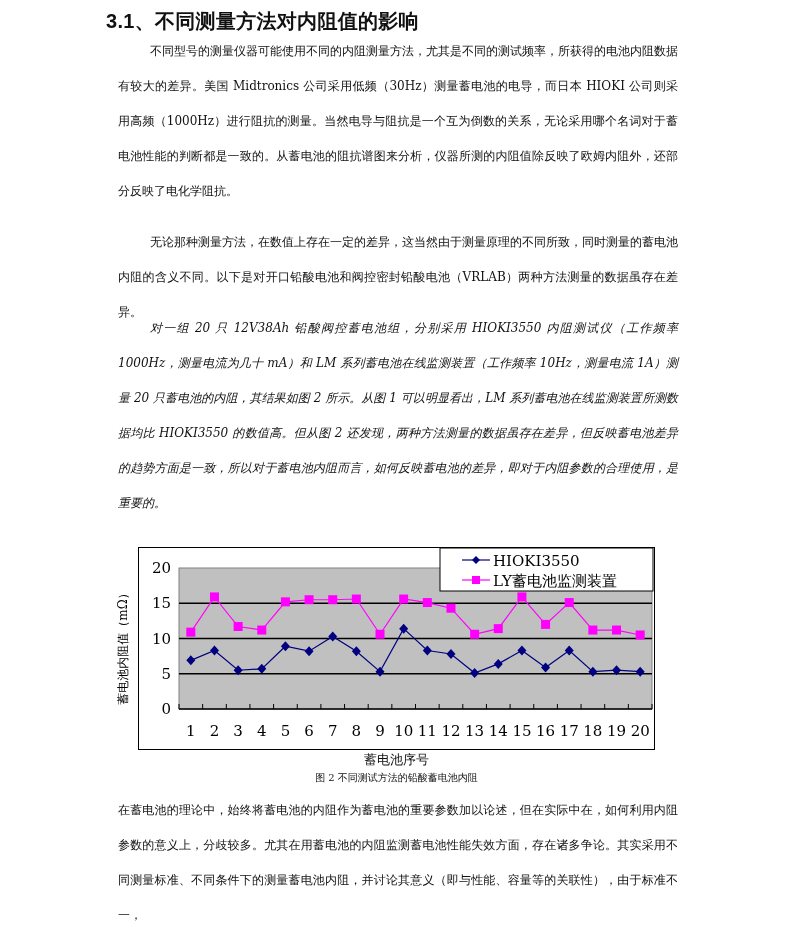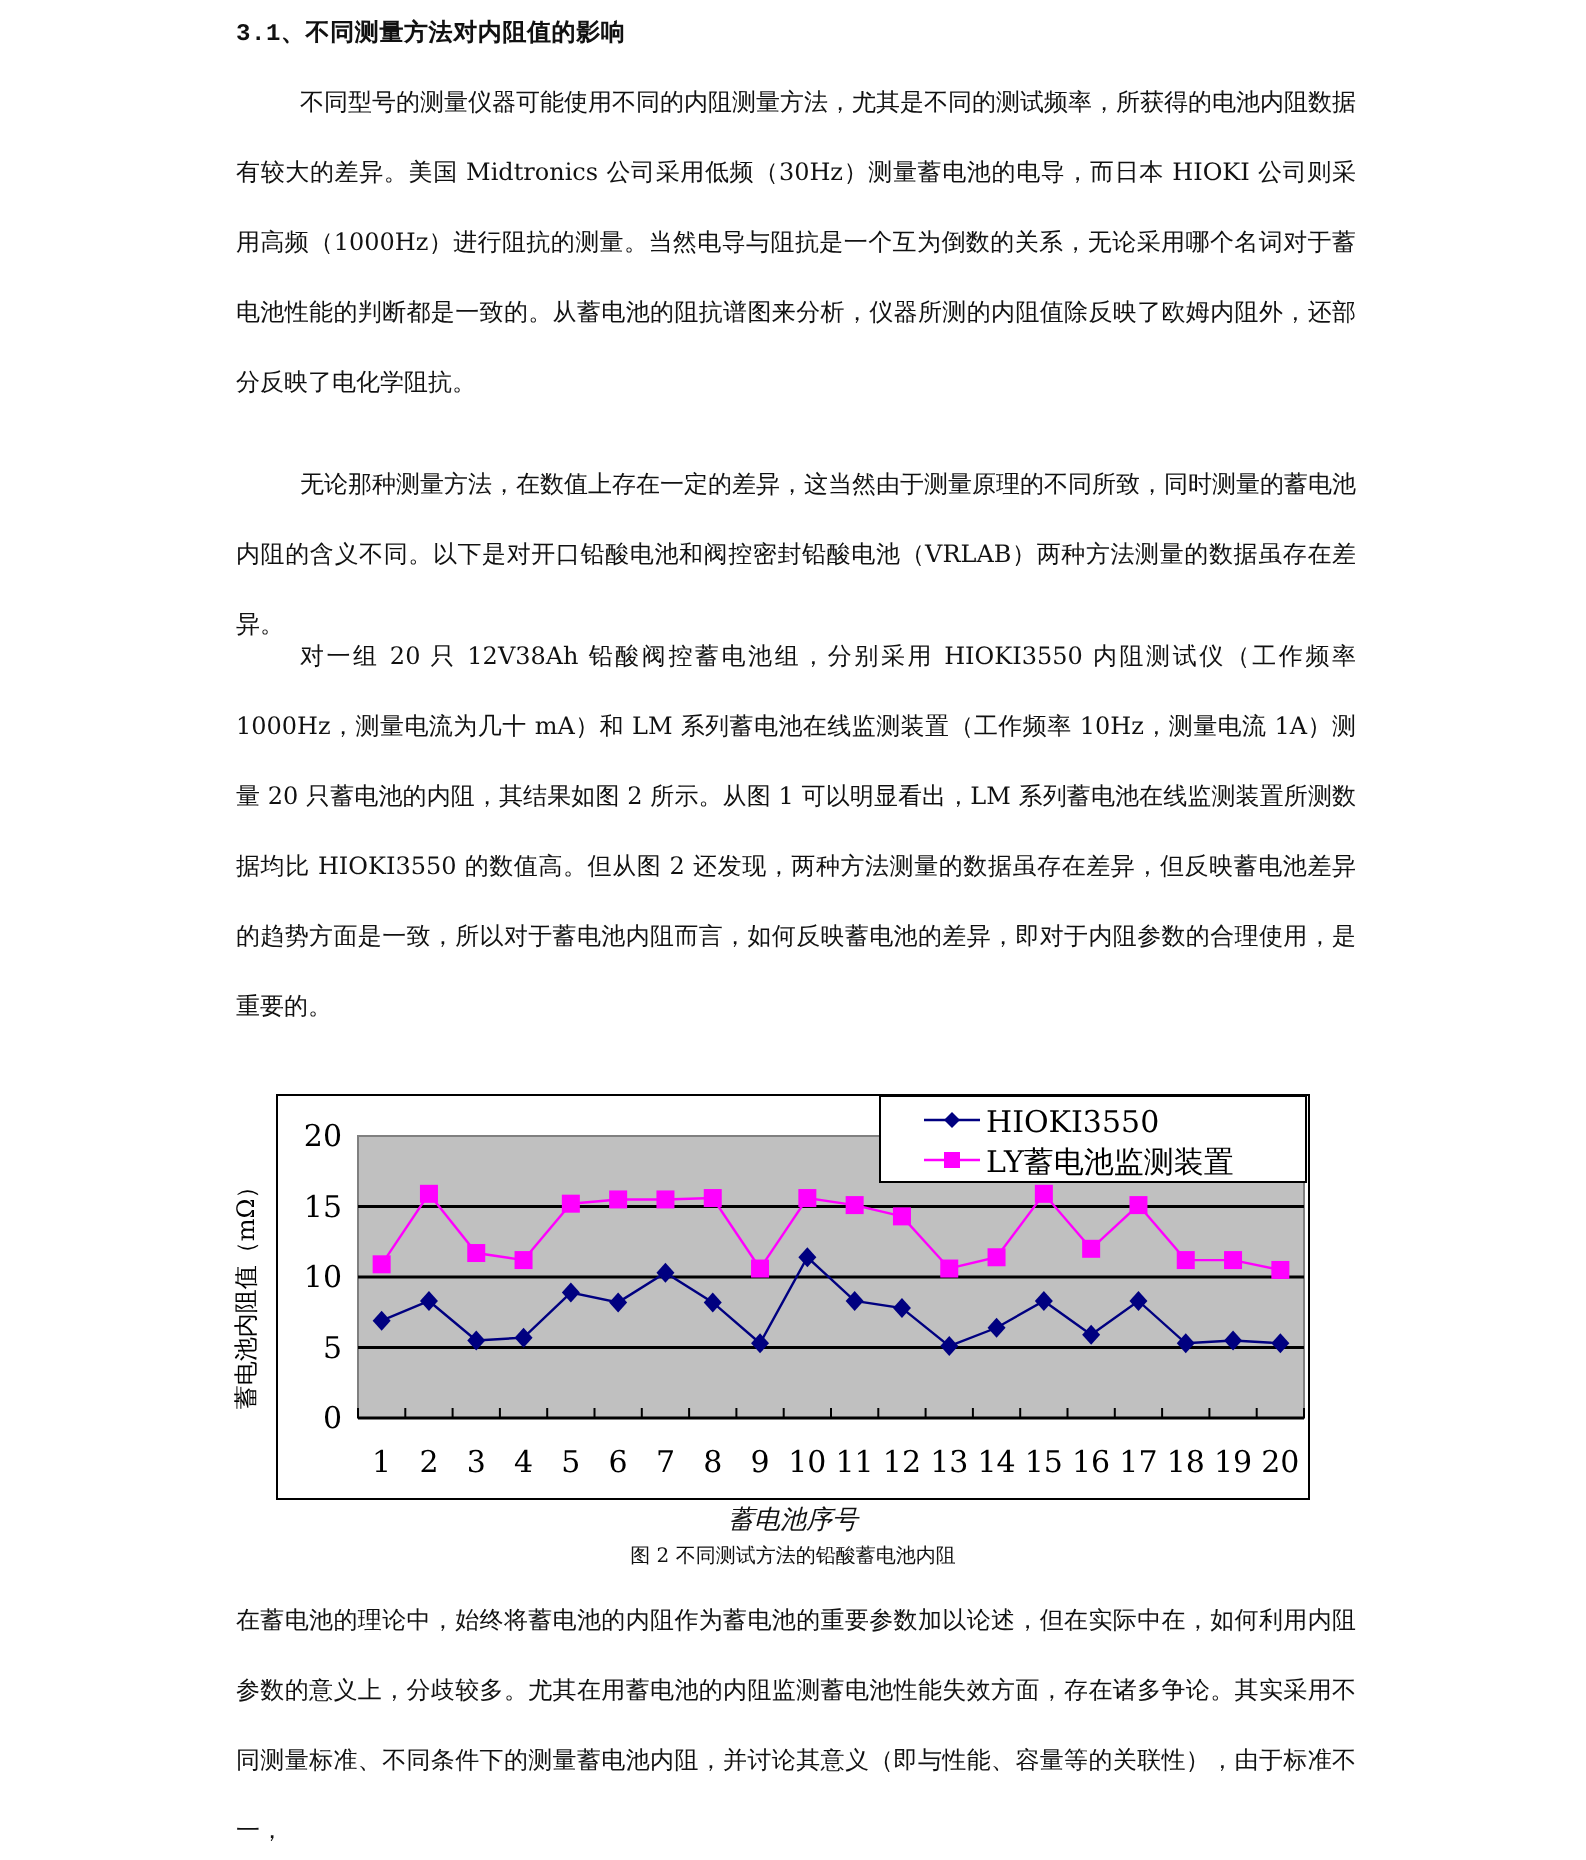--- a/index.html
+++ b/index.html
@@ -1,30 +1,30 @@
 <!DOCTYPE html>
 <html><head>
 <meta charset="utf-8">
 <style>
   html, body { margin:0; padding:0; background:#ffffff; }
   body { width:793px; height:930px; position:relative; overflow:hidden;
          font-family:"DejaVu Serif", "Liberation Serif", serif; color:#111; }
-  .heading { position:absolute; left:118px; top:8px; font-family:Liberation Mono, monospace;
-             font-size:12px; font-weight:bold; letter-spacing:0.3px; }
+  .heading { position:absolute; left:106px; top:8px; font-family:Liberation Sans, sans-serif;
+             font-size:20px; font-weight:bold; letter-spacing:0.3px; }
   .para { position:absolute; left:118px; width:560px; font-size:12px; line-height:35px;
           text-align:justify; text-indent:32px; margin:0; }
   .para.noindent { text-indent:0; }
   #p1 { top:34px; }
   #p2 { top:225px; }
-  #p3 { top:311px; }
+  #p3 { top:311px;font-style:italic; }
   #p4 { top:793px; }
   .chart-box { position:absolute; left:138px; top:547px; width:517px; height:203px;
                border:1px solid #000; background:#fff; box-sizing:border-box; }
   svg text { font-family:"DejaVu Serif","Liberation Serif",serif; }
-  .xlabel { position:absolute; left:0; width:793px; top:751px; text-align:center; font-size:13px;font-style:italic; }
+  .xlabel { position:absolute; left:0; width:793px; top:751px; text-align:center; font-size:13px; }
   .caption { position:absolute; left:0; width:793px; top:771px; text-align:center; font-size:10px; }
 </style>
 </head>
 <body>
 
 <div class="heading">3.1、不同测量方法对内阻值的影响</div>
 
 <p class="para" id="p1">不同型号的测量仪器可能使用不同的内阻测量方法，尤其是不同的测试频率，所获得的电池内阻数据有较大的差异。美国 Midtronics 公司采用低频（30Hz）测量蓄电池的电导，而日本 HIOKI 公司则采用高频（1000Hz）进行阻抗的测量。当然电导与阻抗是一个互为倒数的关系，无论采用哪个名词对于蓄电池性能的判断都是一致的。从蓄电池的阻抗谱图来分析，仪器所测的内阻值除反映了欧姆内阻外，还部分反映了电化学阻抗。</p>
 <p class="para" id="p2">无论那种测量方法，在数值上存在一定的差异，这当然由于测量原理的不同所致，同时测量的蓄电池内阻的含义不同。以下是对开口铅酸电池和阀控密封铅酸电池（VRLAB）两种方法测量的数据虽存在差异。</p>
 <p class="para" id="p3">对一组 20 只 12V38Ah 铅酸阀控蓄电池组，分别采用 HIOKI3550 内阻测试仪（工作频率 1000Hz，测量电流为几十 mA）和 LM 系列蓄电池在线监测装置（工作频率 10Hz，测量电流 1A）测量 20 只蓄电池的内阻，其结果如图 2 所示。从图 1 可以明显看出，LM 系列蓄电池在线监测装置所测数据均比 HIOKI3550 的数值高。但从图 2 还发现，两种方法测量的数据虽存在差异，但反映蓄电池差异的趋势方面是一致，所以对于蓄电池内阻而言，如何反映蓄电池的差异，即对于内阻参数的合理使用，是重要的。</p>

